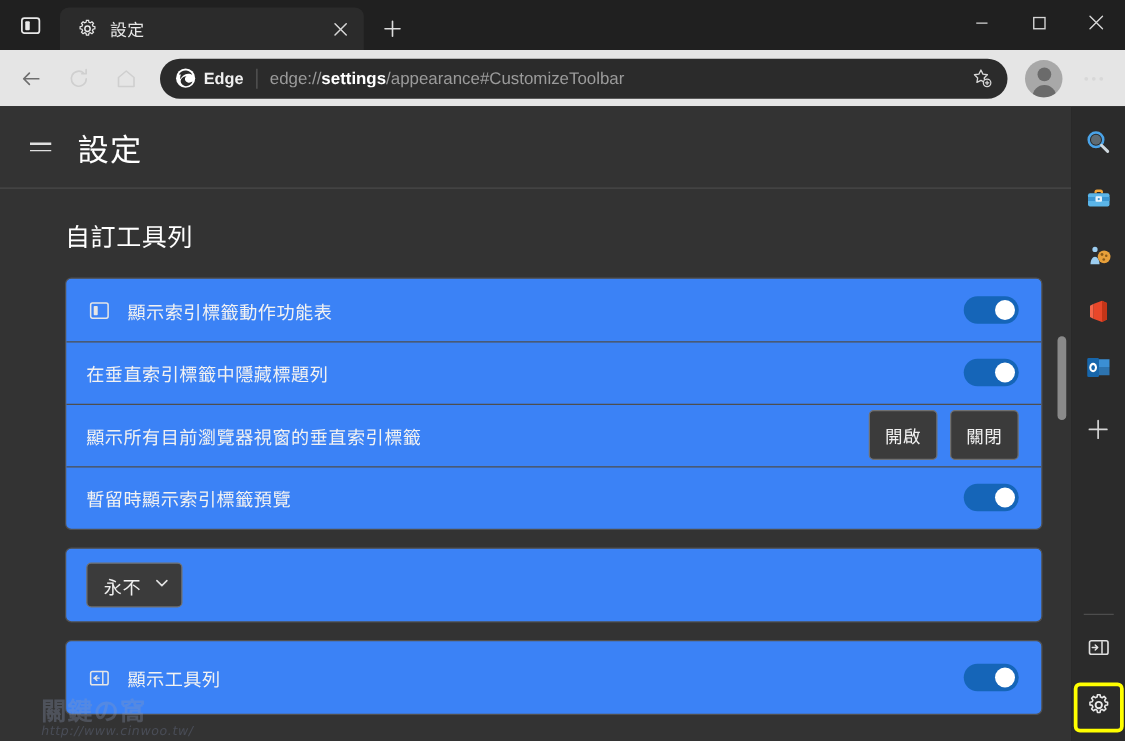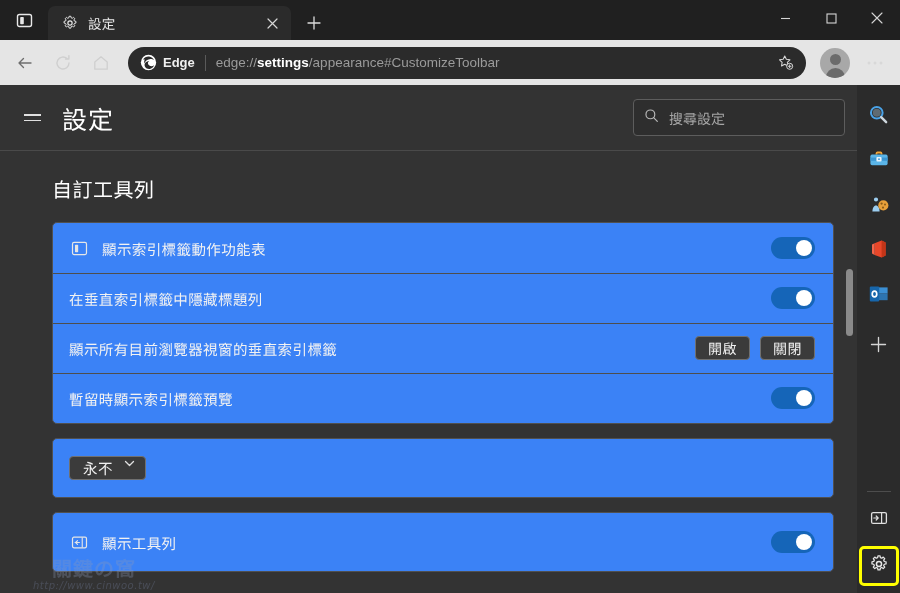--- a/index.html
+++ b/index.html
@@ -188,33 +188,33 @@
     background: #1565b8; position: relative; flex: none; cursor: pointer;
   }
   .toggle .knob {
     position: absolute; right: 3px; top: 3px;
     width: 16px; height: 16px; border-radius: 50%; background: #ffffff;
   }
 
   
   .btn-group { display: flex; gap: 10px; flex: none; }
   .btn {
-    min-width: 48px; height: 24px; padding: 0 12px;
+    min-width: 48px; height: 40px; padding: 0 12px;
     background: #3b3b3b; border: 1px solid #707070; border-radius: 4px;
     color: #f0f0f0; font-size: 14px; cursor: pointer;
     display: flex; align-items: center; justify-content: center;
     font-family: inherit; letter-spacing: 0.5px;
   }
 
   
   .dropdown {
-    min-width: 76px; height: 24px; padding: 0 9px 0 13px;
+    min-width: 76px; height: 36px; padding: 0 9px 0 13px;
     background: #3b3b3b; border: 1px solid #707070; border-radius: 4px;
     color: #f0f0f0; font-size: 14.5px; cursor: pointer;
-    display: flex; align-items: flex-start; gap: 10px; flex: none;
+    display: flex; align-items: center; gap: 10px; flex: none;
     letter-spacing: 0.5px;
   }
 
   
   .vscroll {
     position: absolute; right: 2px; top: 0; width: 11px; height: 442px;
   }
   .vthumb {
     position: absolute; left: 2px; top: 118px;
     width: 7px; height: 67px; border-radius: 4px;
@@ -239,21 +239,21 @@
     border-radius: 2px;
   }
 
   
   .watermark {
     position: absolute; left: 33px; bottom: 2px;
     opacity: 0.30; pointer-events: none;
     color: #9aa6c4; font-size: 11px; line-height: 1.1;
     font-family: "DejaVu Sans", sans-serif;
   }
-  .wm-logo { font-size: 20px; font-weight: bold; letter-spacing: 1px; color: #8e9ab8; text-align: center; }
+  .wm-logo { font-size: 20px; font-weight: bold; letter-spacing: 1px; color: #8e9ab8; }
   .wm-url { font-size: 10px; letter-spacing: 0.5px; color: #7b87a8; font-style: italic; }
 </style>
 </head>
 <body>
 
 <div class="app">
 
   <div class="titlebar">
     <div class="tab-strip-left">
       <div class="icon-btn-tiny">
@@ -362,29 +362,20 @@
 
   <div class="page">
 
     <div class="settings-header">
       <div class="hamburger">
         <span></span>
           <span></span>
       </div>
       <div class="settings-title">設定</div>
 
-      <div class="search-box">
-        <span>
-          <svg width="15" height="15" viewBox="0 0 16 16">
-            <circle cx="6.8" cy="6.8" r="4.7" stroke="#b8b8b8" stroke-width="1.25" fill="none"></circle>
-            <path d="M10.3 10.3 14.2 14.2" stroke="#b8b8b8" stroke-width="1.25" stroke-linecap="round"></path>
-          </svg>
-        </span>
-        <span class="search-ph">搜尋設定</span>
-      </div>
     </div>
 
     <div class="content">
       <div class="section-title">自訂工具列</div>
 
       <div class="card">
         <div class="row">
           <span class="row-icon">
             <svg width="17" height="17" viewBox="0 0 18 18">
               <rect x="1.6" y="2.6" width="14.8" height="12.8" rx="1.6" stroke="#e6e6e6" stroke-width="1.3" fill="none"></rect>

